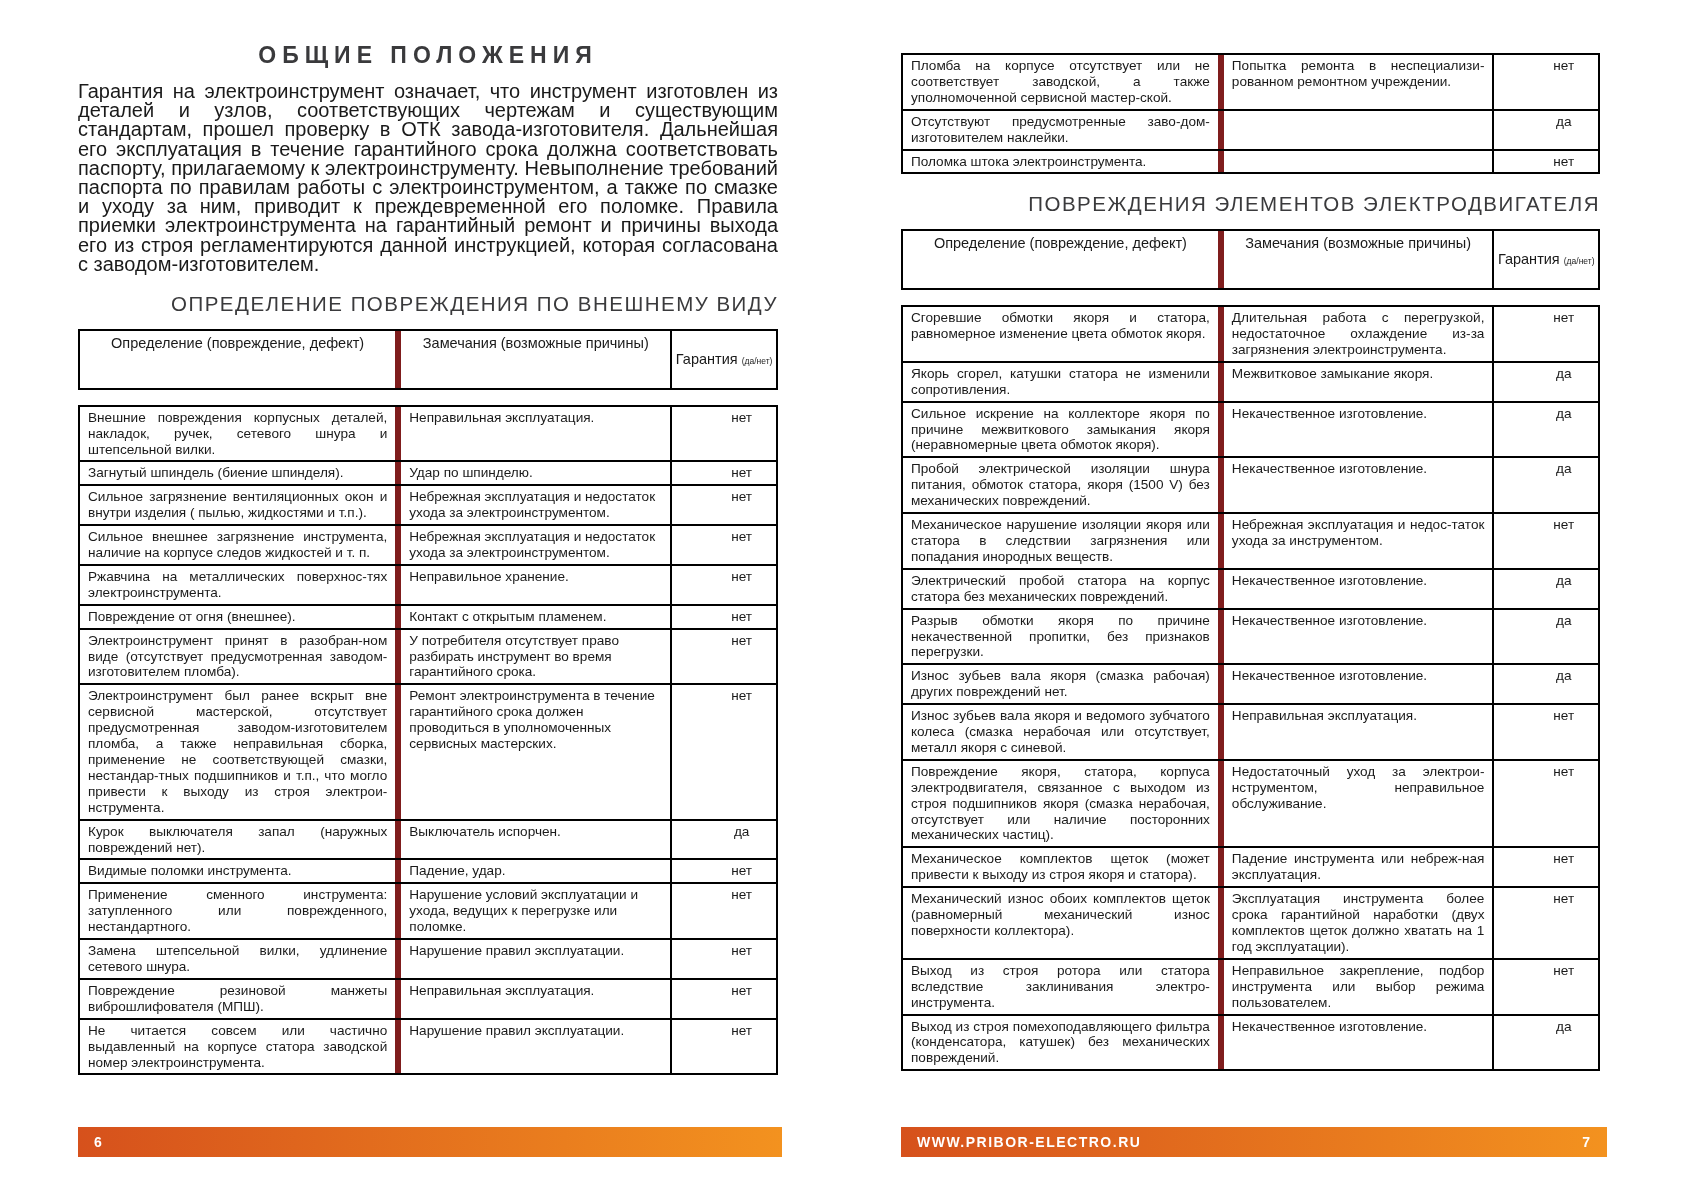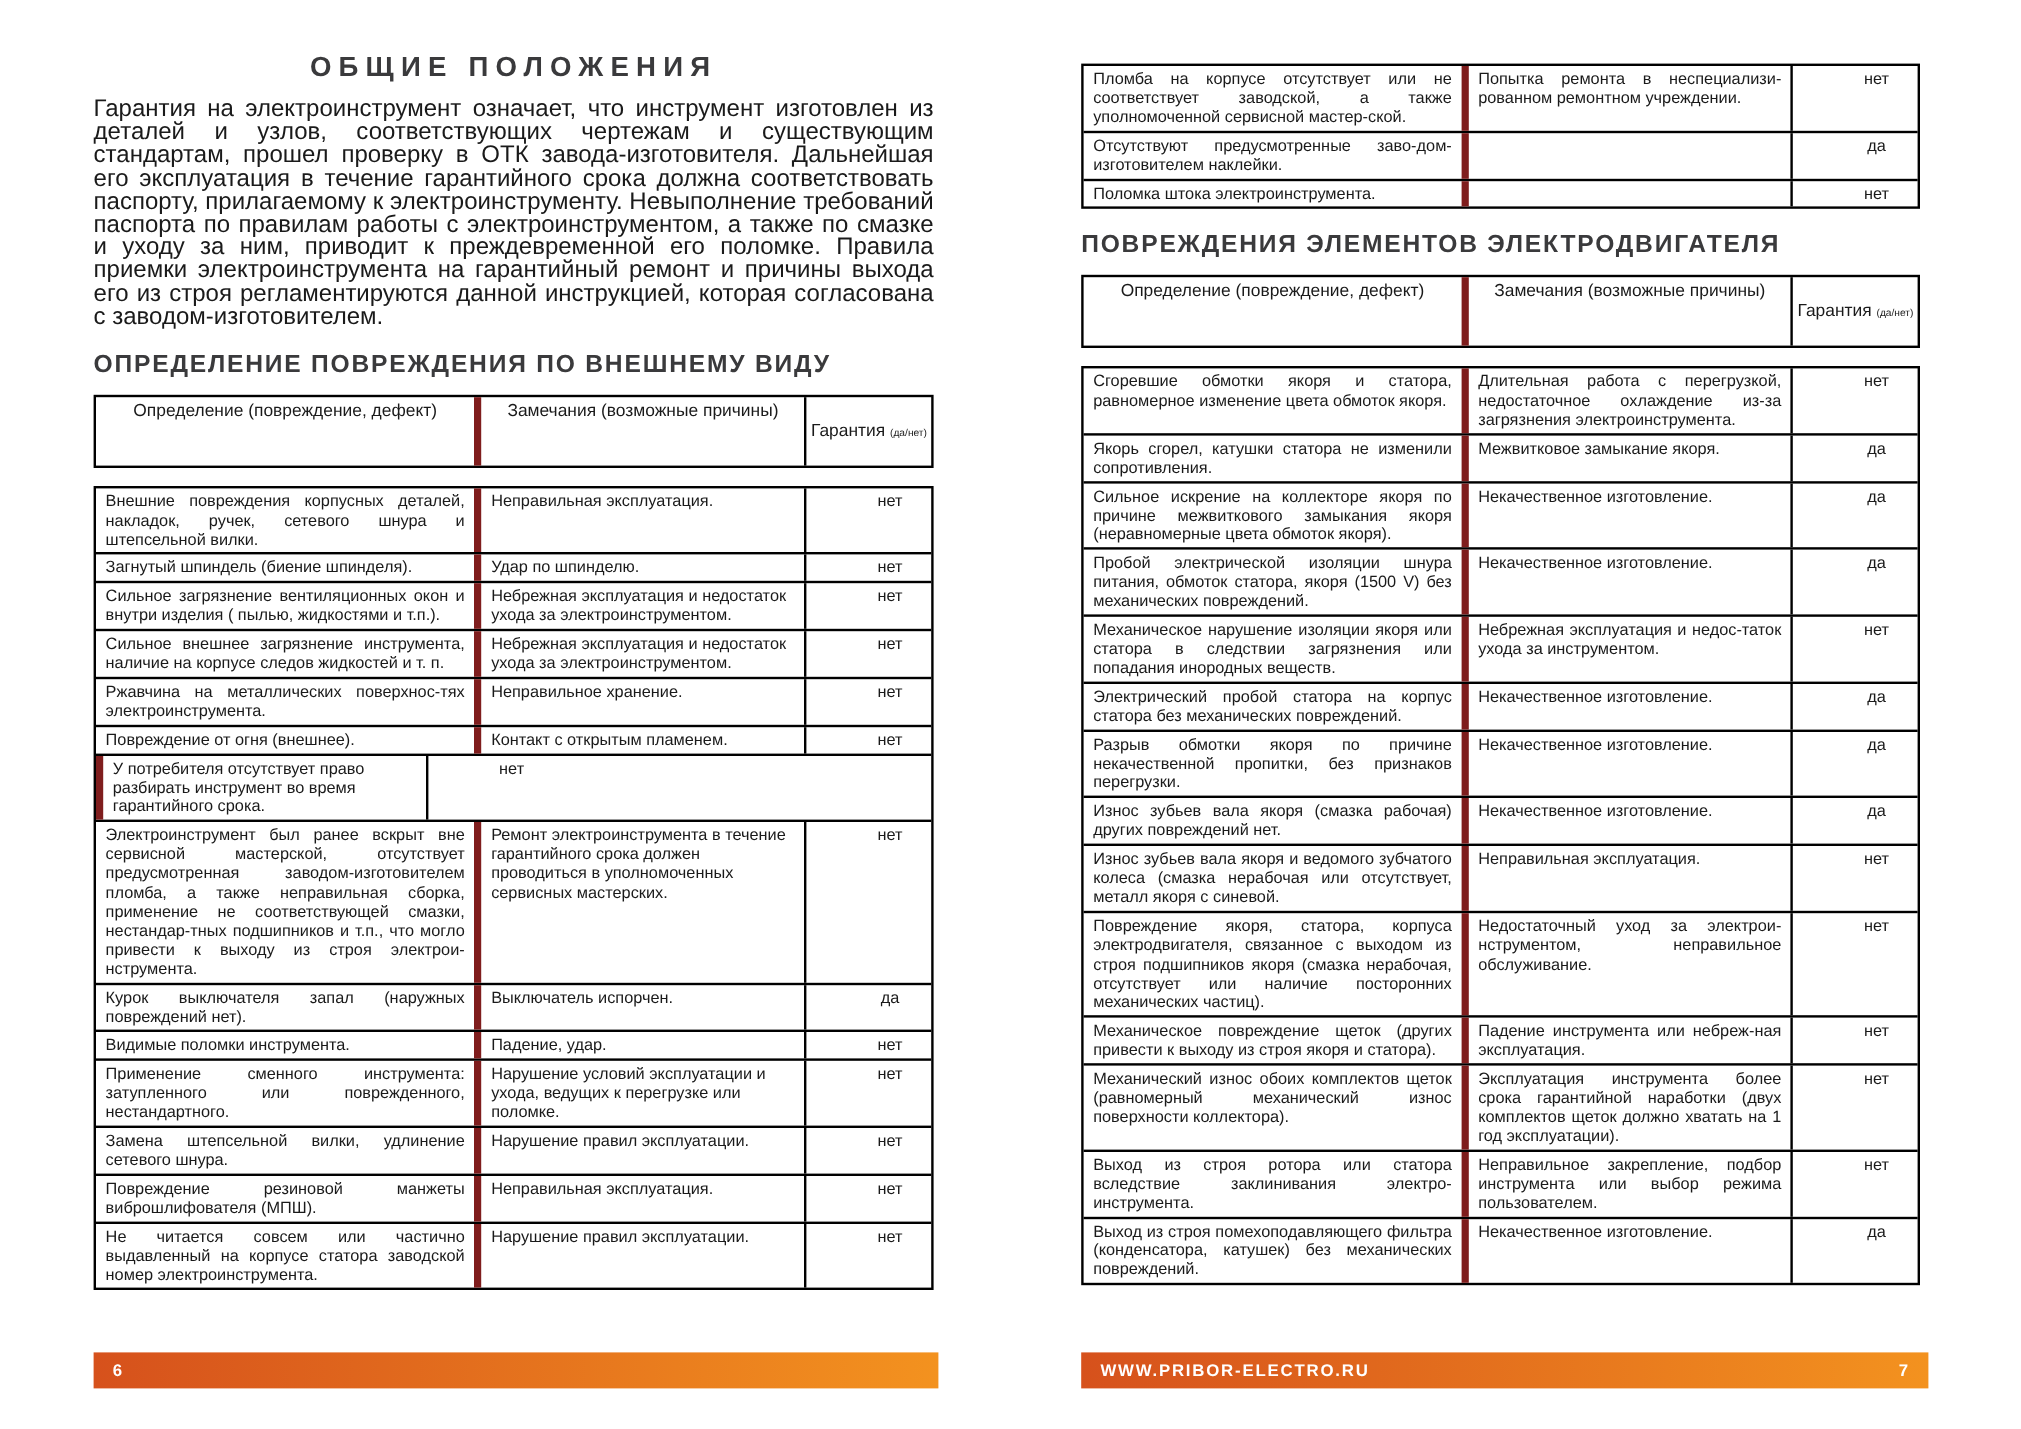--- a/index.html
+++ b/index.html
@@ -6,21 +6,21 @@
   .sheet{
     position:relative;width:1684px;height:1191px;background:#ffffff;overflow:hidden;
     font-family:"Liberation Sans","DejaVu Sans",sans-serif;color:#1a1a1a;
   }
   .col{position:absolute;top:0;}
   .col.left{left:78px;width:700px;border-radius:32px;}
   .col.right{left:901px;width:699px;}
 
   .h1{margin:42px 0 0;text-align:center;font-size:23px;font-weight:bold;
       letter-spacing:6px;color:#3a3a3c;}
-  .h2{margin:18px 0 0;text-align:left;font-size:20.5px;font-weight:bold;
+  .h2{margin:18px 0 0;text-align:right;font-size:20.5px;font-weight:normal;
       letter-spacing:1.5px;color:#3a3a3c;white-space:nowrap;}
   .intro{margin:13px 0 0;font-size:20px;line-height:19.2px;text-align:justify;}
 
   .thead{display:flex;border:2px solid #000;margin-top:13px;box-sizing:border-box;
          font-size:14.5px;line-height:1.15;}
   .thead .hc{padding:4px 4px;text-align:center;box-sizing:border-box;}
   .thead .c3{white-space:nowrap;padding:20px 2px;}
   .small-note{font-size:8.5px;}
 
   .tbody{border:2px solid #000;margin-top:15px;box-sizing:border-box;}
@@ -91,20 +91,21 @@
           <div class="cell c3">нет</div>
         </div>
 
         <div class="trow">
           <div class="cell c1">Повреждение от огня (внешнее).</div>
           <div class="cell c2">Контакт с открытым пламенем.</div>
           <div class="cell c3">нет</div>
         </div>
 
         <div class="trow">
+          <div class="cell c1">Электроинструмент принят в разобран-ном виде (отсутствует предусмотренная заводом-изготовителем пломба).</div>
           <div class="cell c2">У потребителя отсутствует право разбирать инструмент во время гарантийного срока.</div>
           <div class="cell c3">нет</div>
         </div>
 
         <div class="trow">
           <div class="cell c1">Электроинструмент был ранее вскрыт вне сервисной мастерской, отсутствует предусмотренная заводом-изготовителем пломба, а также неправильная сборка, применение не соответствующей смазки, нестандар-тных подшипников и т.п., что могло привести к выходу из строя электрои-нструмента.</div>
           <div class="cell c2">Ремонт электроинструмента в течение гарантийного срока должен проводиться в уполномоченных сервисных мастерских.</div>
           <div class="cell c3">нет</div>
         </div>
 
@@ -232,21 +233,21 @@
           <div class="cell c3">нет</div>
         </div>
 
         <div class="trow">
           <div class="cell c1">Повреждение якоря, статора, корпуса электродвигателя, связанное с выходом из строя подшипников якоря (смазка нерабочая, отсутствует или наличие посторонних механических частиц).</div>
           <div class="cell c2">Недостаточный уход за электрои-нструментом, неправильное обслуживание.</div>
           <div class="cell c3">нет</div>
         </div>
 
         <div class="trow">
-          <div class="cell c1">Механическое повреждение щеток (других привести к выходу из строя якоря и статора).</div>
+          <div class="cell c1">Механическое комплектов щеток (может привести к выходу из строя якоря и статора).</div>
           <div class="cell c2">Падение инструмента или небреж-ная эксплуатация.</div>
           <div class="cell c3">нет</div>
         </div>
 
         <div class="trow">
           <div class="cell c1">Механический износ обоих комплектов щеток (равномерный механический износ поверхности коллектора).</div>
           <div class="cell c2">Эксплуатация инструмента более срока гарантийной наработки (двух комплектов щеток должно хватать на 1 год эксплуатации).</div>
           <div class="cell c3">нет</div>
         </div>
 

